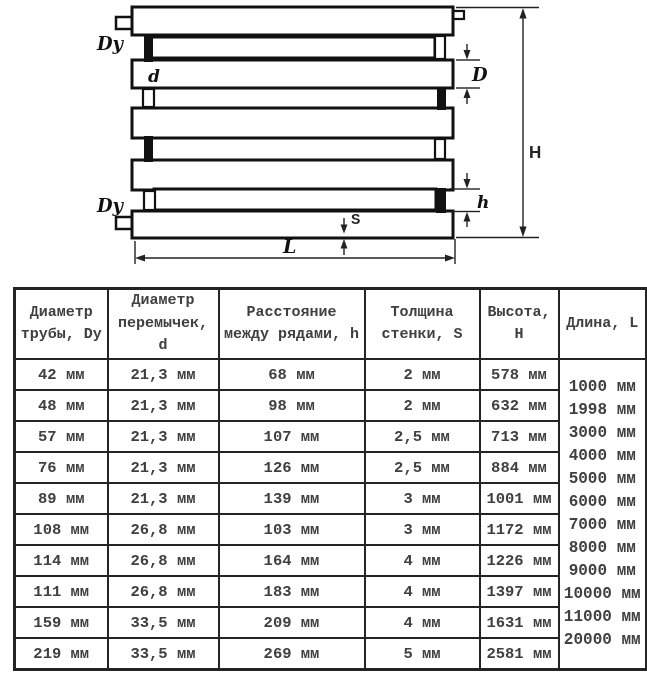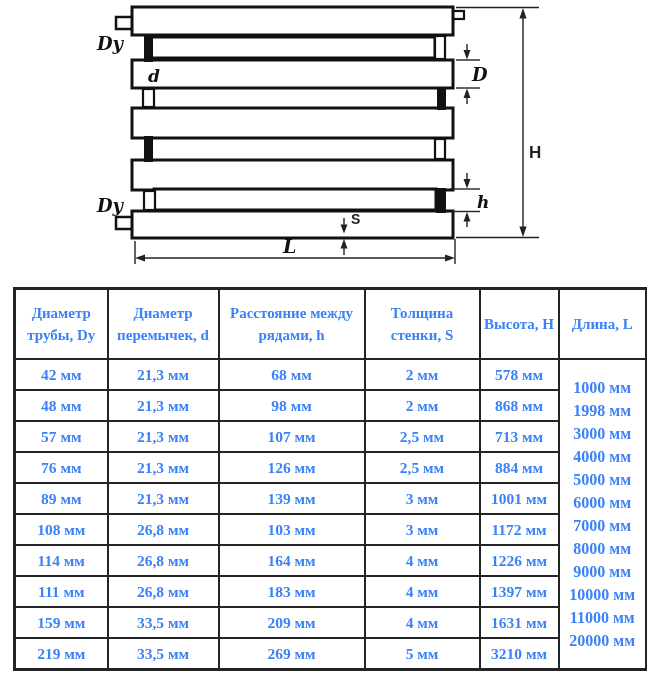--- a/index.html
+++ b/index.html
@@ -13,22 +13,22 @@
   .drawing{
     position:absolute;left:0;top:0;width:647px;height:272px;
   }
   
   table.spec{
     position:absolute;left:13px;top:287px;
     width:632px;
     border-collapse:collapse;
     table-layout:fixed;
     background:#fff;
-    color:#3b82f6;
-    font-family:Liberation Serif, serif;
+    color:#404040;
+    font-family:Liberation Mono, monospace;
   }
   table.spec, table.spec th, table.spec td{
     border:2px solid #242424;
   }
   table.spec{border-width:3px;}
   table.spec th{
     height:68px;
     font-size:15px;
     font-weight:bold;
     line-height:1.5;
@@ -195,21 +195,21 @@
             <div>10000 мм</div>
             <div>11000 мм</div>
             <div>20000 мм</div>
           </td>
         </tr>
         <tr>
           <td>48 мм</td>
           <td>21,3 мм</td>
           <td>98 мм</td>
           <td>2 мм</td>
-          <td>868 мм</td>
+          <td>632 мм</td>
         </tr>
         <tr>
           <td>57 мм</td>
           <td>21,3 мм</td>
           <td>107 мм</td>
           <td>2,5 мм</td>
           <td>713 мм</td>
         </tr>
         <tr>
           <td>76 мм</td>
@@ -251,18 +251,18 @@
           <td>33,5 мм</td>
           <td>209 мм</td>
           <td>4 мм</td>
           <td>1631 мм</td>
         </tr>
         <tr>
           <td>219 мм</td>
           <td>33,5 мм</td>
           <td>269 мм</td>
           <td>5 мм</td>
-          <td>3210 мм</td>
+          <td>2581 мм</td>
         </tr>
       </tbody>
   </table>
 
 </div>
 
 </body></html>

